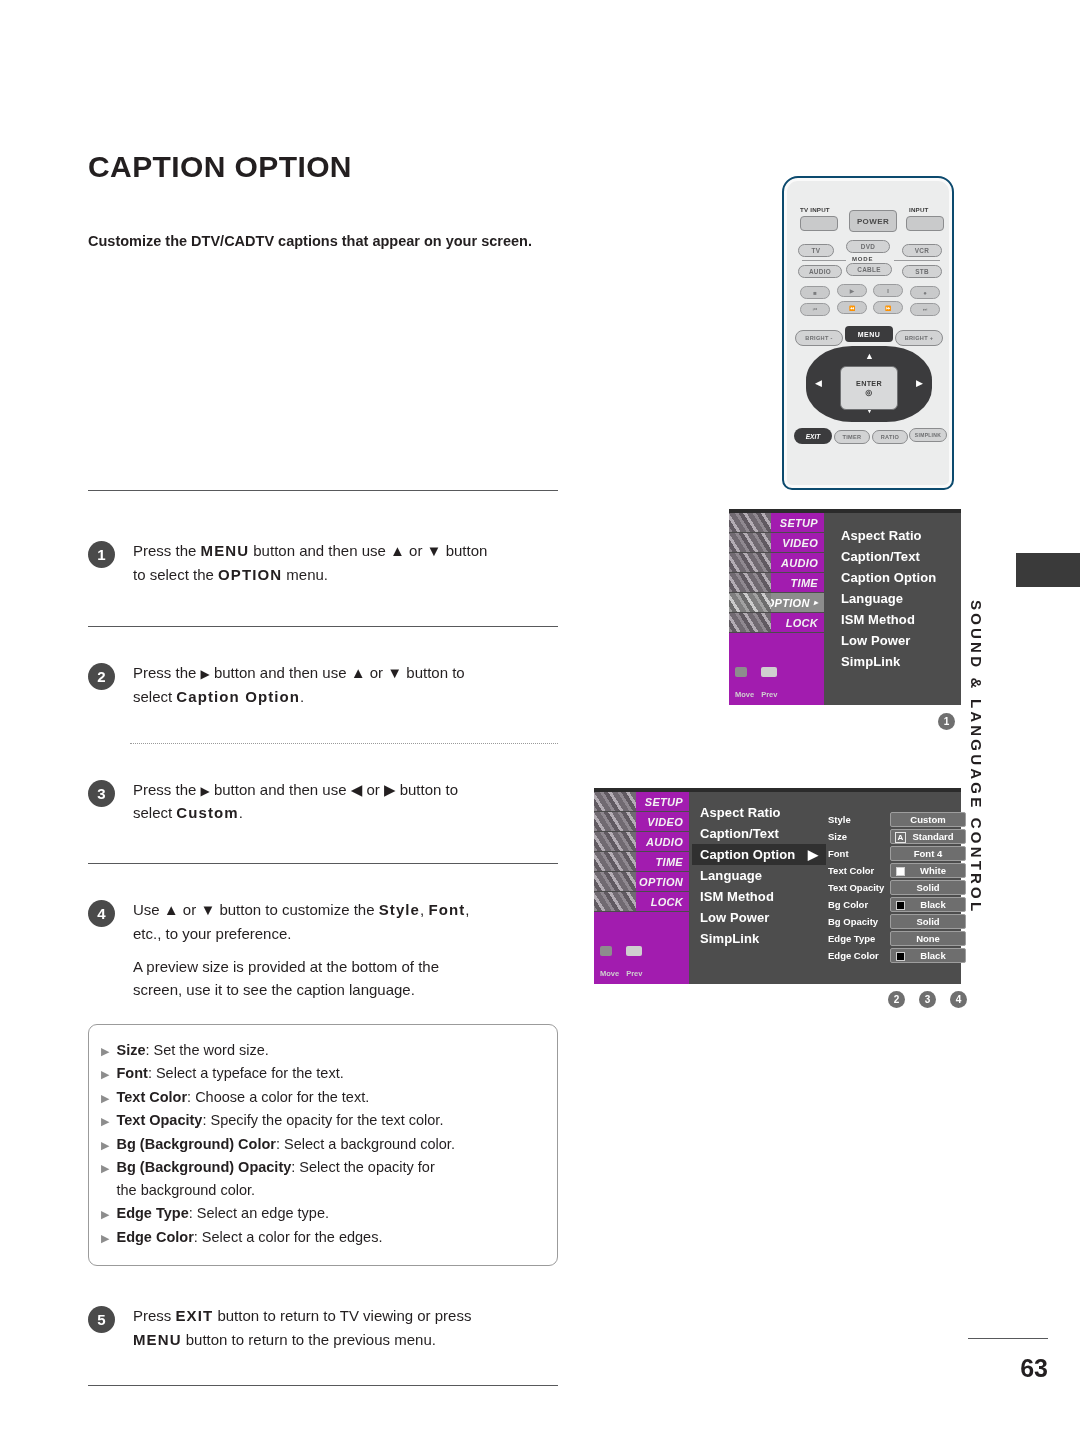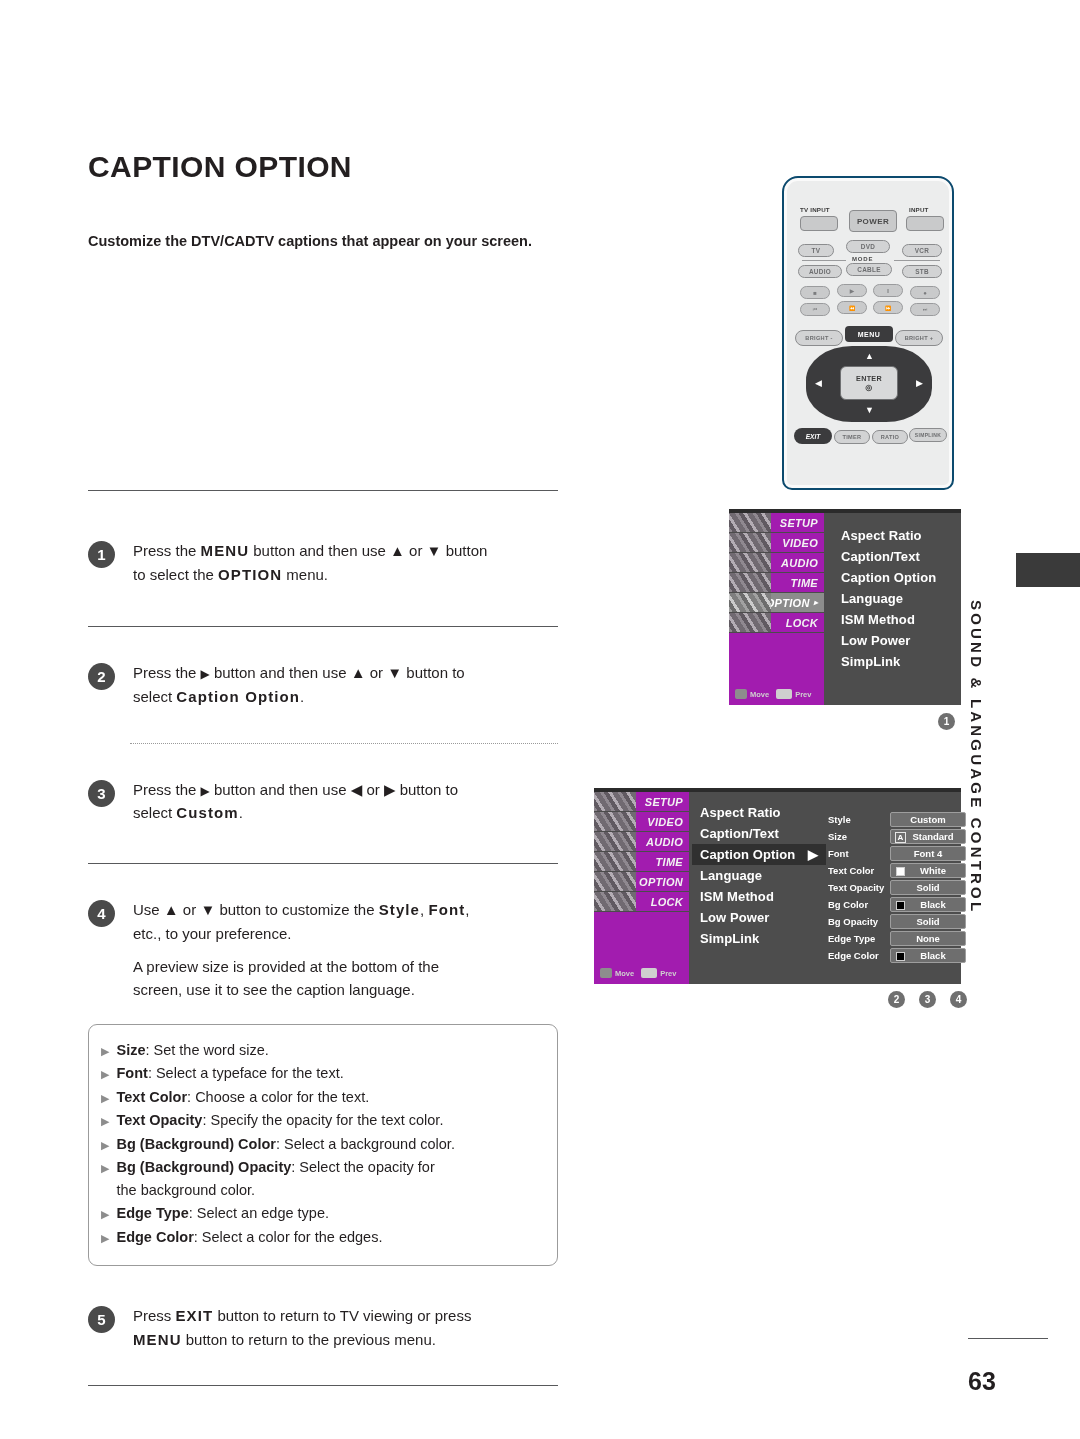--- a/index.html
+++ b/index.html
@@ -129,21 +129,21 @@
     opacity: .95;
   }
   .side-row.active { background: #8c8c8c; color: #ffffff; }
   .side-row.active .thumb { filter: brightness(1.15); }
   .side-arrow { margin-left: 4px; font-size: 8px; }
   .osd-hint {
     position: absolute; left: 6px; bottom: 6px;
     display: flex; align-items: center; gap: 7px;
     font-size: 7.5px; color: #d0d0d0; font-weight: 700;
   }
-  .hint-grp { display: flex; align-items: center; gap: 3px; }
+  .hint-grp { display: flex; gap: 13px; flex-direction: column; }
   .hint-ico {
     width: 12px; height: 10px; background: #8d8d8d; border-radius: 2px;
     display: inline-block;
   }
   .hint-ico.menu { width: 16px; background: #cfcfcf; }
   .osd-list { position: absolute; }
   .osd-item {
     font-size: 13px; font-weight: 700; color: #ffffff;
     padding: 3px 8px; letter-spacing: .1px;
     display: flex; align-items: center; justify-content: space-between;
@@ -183,22 +183,22 @@
   .side-tab {
     position: absolute; left: 985px; top: 600px;
     width: 330px; height: 30px;
     transform: rotate(90deg); transform-origin: left top;
     font-size: 15px; font-weight: 700; letter-spacing: 3.2px;
     color: #231f20; white-space: nowrap;
   }
 
   
   .foot-rule { position: absolute; left: 968px; top: 1338px; width: 80px; border-top: 1.4px solid #58595b; }
-  .page-num { position: absolute; left: 968px; top: 1354px; width: 80px; text-align: left;
-              font-size: 25px; font-weight: 700; color: #231f20; margin-top: 13px; }
+  .page-num { position: absolute; left: 968px; top: 1354px; width: 80px; text-align: right;
+              font-size: 25px; font-weight: 700; color: #231f20; }
 </style>
 </head>
 <body>
 
 <div class="left-col">
   <h1 class="page-title">CAPTION OPTION</h1>
   <p class="intro">Customize the DTV/CADTV captions that appear on your screen.</p>
 </div>
 
 <div class="steps">
@@ -332,21 +332,21 @@
 
     <div class="rpill" style="left:5px; top:146px; width:48px; height:16px; font-size:5.6px;">BRIGHT -</div>
     <div class="menu-btn" style="left:55px; top:142px; width:48px; height:16px;">MENU</div>
     <div class="rpill" style="left:105px; top:146px; width:48px; height:16px; font-size:5.6px;">BRIGHT +</div>
 
     <div class="navpad" style="left:16px; top:162px; width:126px; height:76px;"></div>
     <div class="navtri" style="left:75px; top:168px;">▲</div>
     <div class="navtri" style="left:25px; top:195px;">◀</div>
     <div class="navtri" style="left:126px; top:195px;">▶</div>
     <div class="navtri" style="left:75px; top:222px;">▼</div>
-    <div class="enter" style="left:50px; top:182px; width:58px; height:34px;">
+    <div class="enter" style="left:50px; top:182px; width:58px; height:44px;">
       <span>ENTER</span>
       <span style="font-size:8px;">◎</span>
     </div>
 
     <div class="exit-btn" style="left:4px; top:244px; width:38px; height:16px;">EXIT</div>
     <div class="rpill" style="left:44px; top:246px; width:36px; height:14px; font-size:5.6px;">TIMER</div>
     <div class="rpill" style="left:82px; top:246px; width:36px; height:14px; font-size:5.6px;">RATIO</div>
     <div class="rpill" style="left:119px; top:244px; width:38px; height:14px; font-size:5px;">SIMPLINK</div>
   </div>
 </div>

